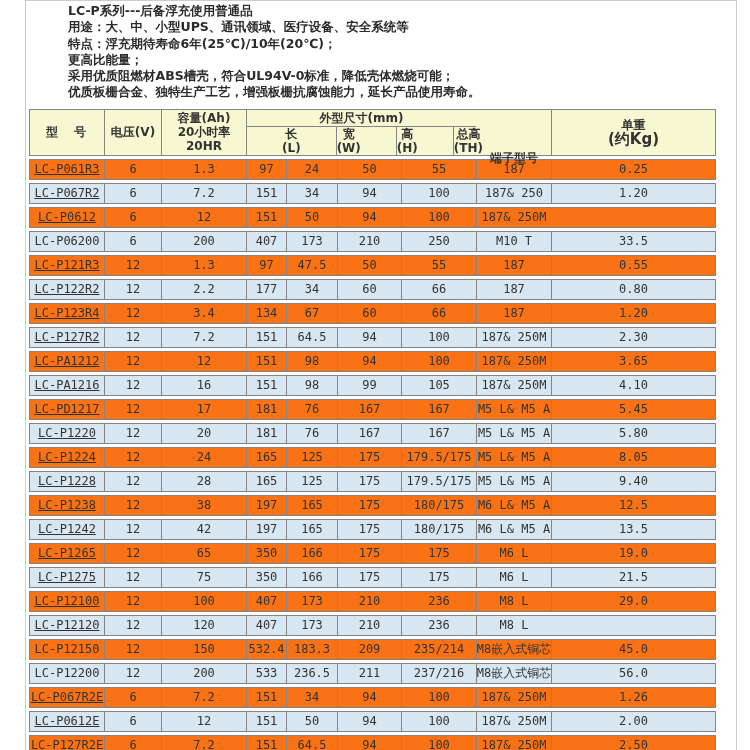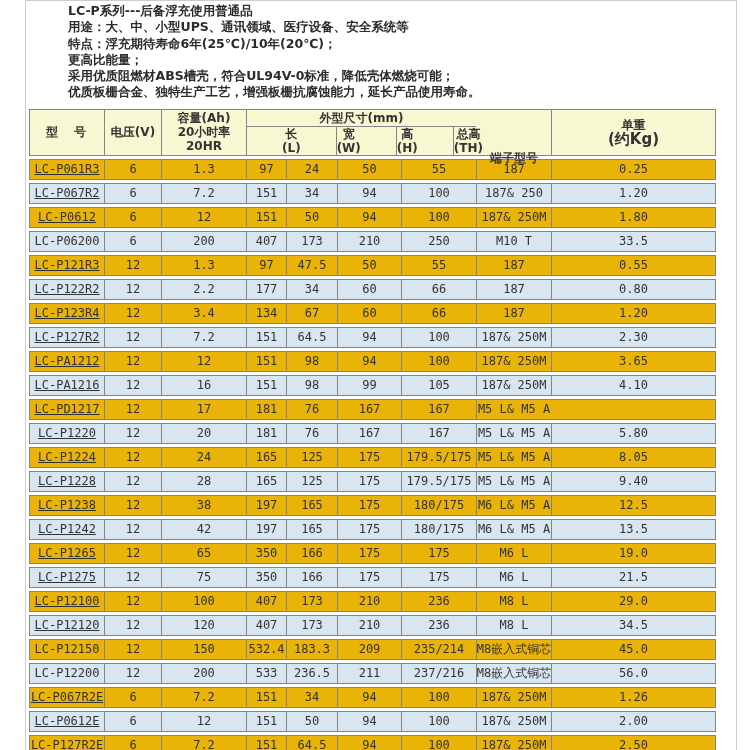--- a/index.html
+++ b/index.html
@@ -86,21 +86,21 @@
     display: flex;
     box-sizing: border-box;
     width: 687px;
     height: 21px;
     border: 1px solid #858585;
     margin-top: 3px;
     font-family: "DejaVu Sans Mono", monospace;
     font-size: 12px;
     color: #333333;
   }
-  .trow.stripe-white { background: #eab308; }
+  .trow.stripe-white { background: #f97316; }
   .trow.stripe-blue  { background: #d7e6f0; }
   .t-cell {
     box-sizing: border-box;
     display: flex;
     align-items: center;
     justify-content: center;
     border-left: 1px solid #858585;
     white-space: nowrap;
     overflow: hidden;
   }
@@ -187,21 +187,20 @@
     <div class="t-cell c-model first">
             <span class="model-link">LC-P0612</span>
           </div>
     <div class="t-cell c-volt">6</div>
     <div class="t-cell c-cap">12</div>
     <div class="t-cell c-len">151</div>
     <div class="t-cell c-wid">50</div>
     <div class="t-cell c-hgt">94</div>
     <div class="t-cell c-thgt">100</div>
     <div class="t-cell c-term">187&amp; 250M</div>
-    <div class="t-cell c-weight">1.80</div>
   </div>
         <div class="trow stripe-blue">
     <div class="t-cell c-model first">
             <span class="model-link no-underline">LC-P06200</span>
           </div>
     <div class="t-cell c-volt">6</div>
     <div class="t-cell c-cap">200</div>
     <div class="t-cell c-len">407</div>
     <div class="t-cell c-wid">173</div>
     <div class="t-cell c-hgt">210</div>
@@ -291,20 +290,21 @@
     <div class="t-cell c-model first">
             <span class="model-link">LC-PD1217</span>
           </div>
     <div class="t-cell c-volt">12</div>
     <div class="t-cell c-cap">17</div>
     <div class="t-cell c-len">181</div>
     <div class="t-cell c-wid">76</div>
     <div class="t-cell c-hgt">167</div>
     <div class="t-cell c-thgt">167</div>
     <div class="t-cell c-term">M5 L&amp; M5 A</div>
+    <div class="t-cell c-weight">5.45</div>
   </div>
         <div class="trow stripe-blue">
     <div class="t-cell c-model first">
             <span class="model-link">LC-P1220</span>
           </div>
     <div class="t-cell c-volt">12</div>
     <div class="t-cell c-cap">20</div>
     <div class="t-cell c-len">181</div>
     <div class="t-cell c-wid">76</div>
     <div class="t-cell c-hgt">167</div>
@@ -407,21 +407,20 @@
     <div class="t-cell c-model first">
             <span class="model-link">LC-P12120</span>
           </div>
     <div class="t-cell c-volt">12</div>
     <div class="t-cell c-cap">120</div>
     <div class="t-cell c-len">407</div>
     <div class="t-cell c-wid">173</div>
     <div class="t-cell c-hgt">210</div>
     <div class="t-cell c-thgt">236</div>
     <div class="t-cell c-term">M8 L</div>
-    <div class="t-cell c-weight">34.5</div>
   </div>
         <div class="trow stripe-white">
     <div class="t-cell c-model first">
             <span class="model-link no-underline">LC-P12150</span>
           </div>
     <div class="t-cell c-volt">12</div>
     <div class="t-cell c-cap">150</div>
     <div class="t-cell c-len">532.4</div>
     <div class="t-cell c-wid">183.3</div>
     <div class="t-cell c-hgt">209</div>

